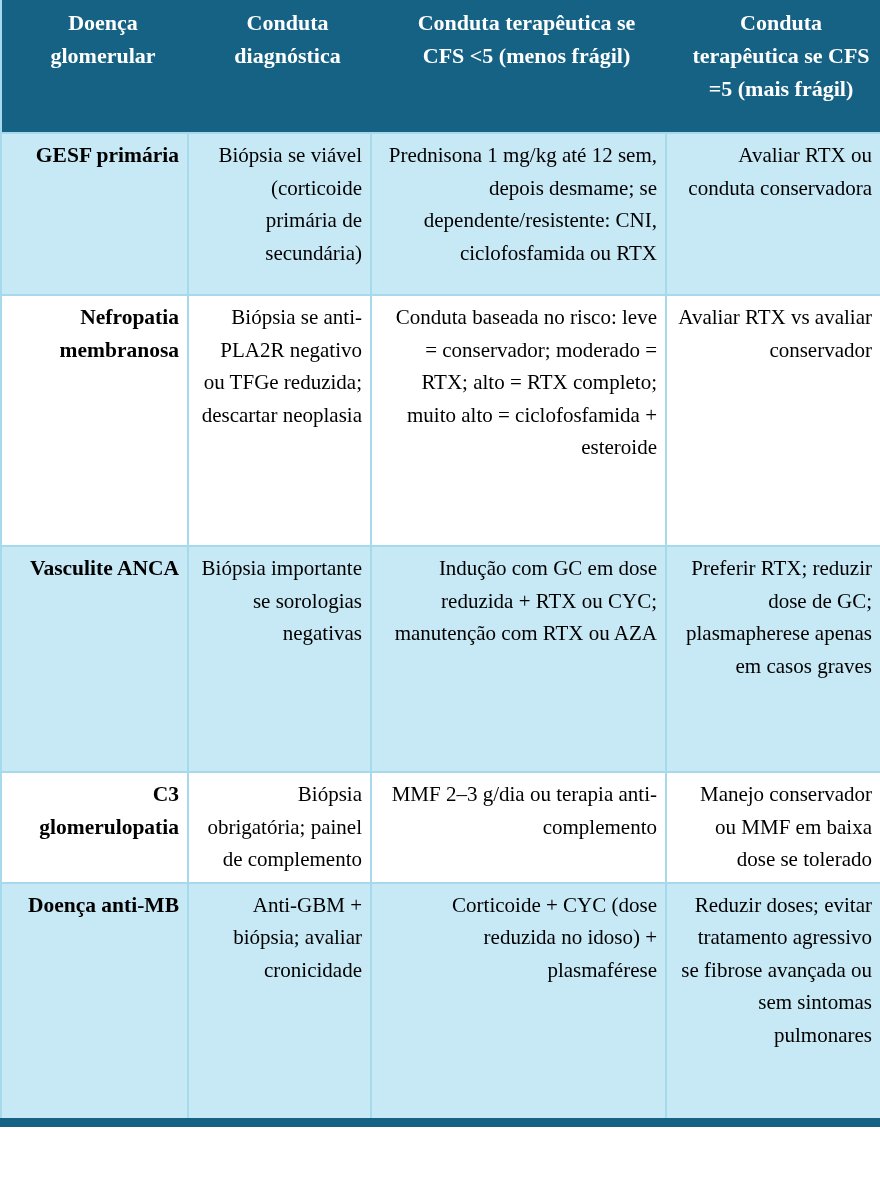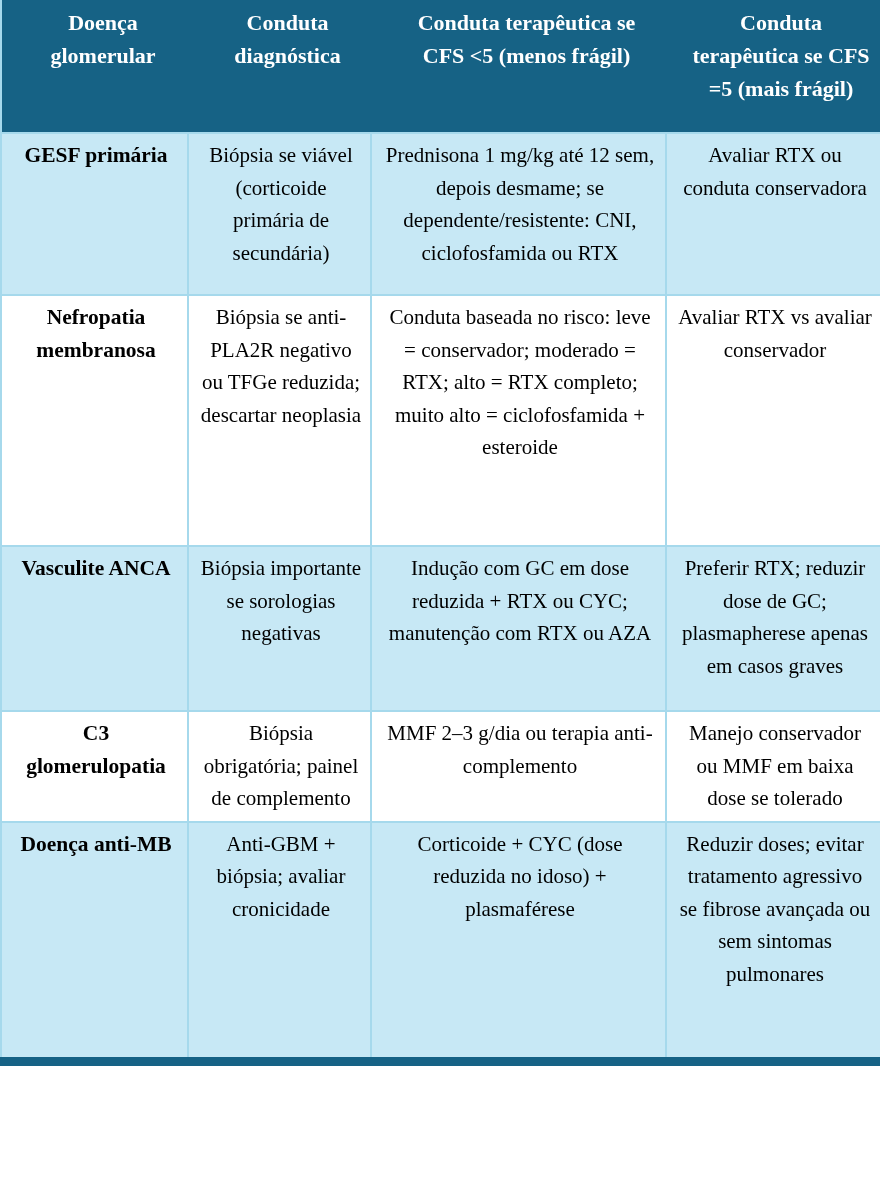--- a/index.html
+++ b/index.html
@@ -39,35 +39,35 @@
     line-height: 33px;
     text-align: center;
     vertical-align: top;
     padding: 6px 8px 4px 24px;
     border: none;
   }
   thead tr { height: 133px; }
   tbody td {
     border: 2px solid var(--border);
     vertical-align: top;
-    text-align: center;
+    text-align: right;
     color: var(--body-text);
     font-size: 21px;
     line-height: 32.5px;
     padding: 5px 8px 6px 11px;
   }
   tbody td.disease {
     font-weight: bold;
     font-size: 21.5px;
   }
   tbody tr.alt td { background: var(--row-alt); }
   tbody tr.plain td { background: var(--row-plain); }
   tbody tr:nth-child(1) { height: 162px; }
   tbody tr:nth-child(2) { height: 251px; }
-  tbody tr:nth-child(3) { height: 165px; }
+  tbody tr:nth-child(3) { height: 226px; }
   tbody tr:nth-child(4) { height: 99px; }
   tbody tr:nth-child(5) { height: 240px; }
   tbody tr:nth-child(6) { height: 158px; }
 </style>
 </head>
 <body>
 
 <table class="gtable">
   <colgroup>
     <col class="c1">

